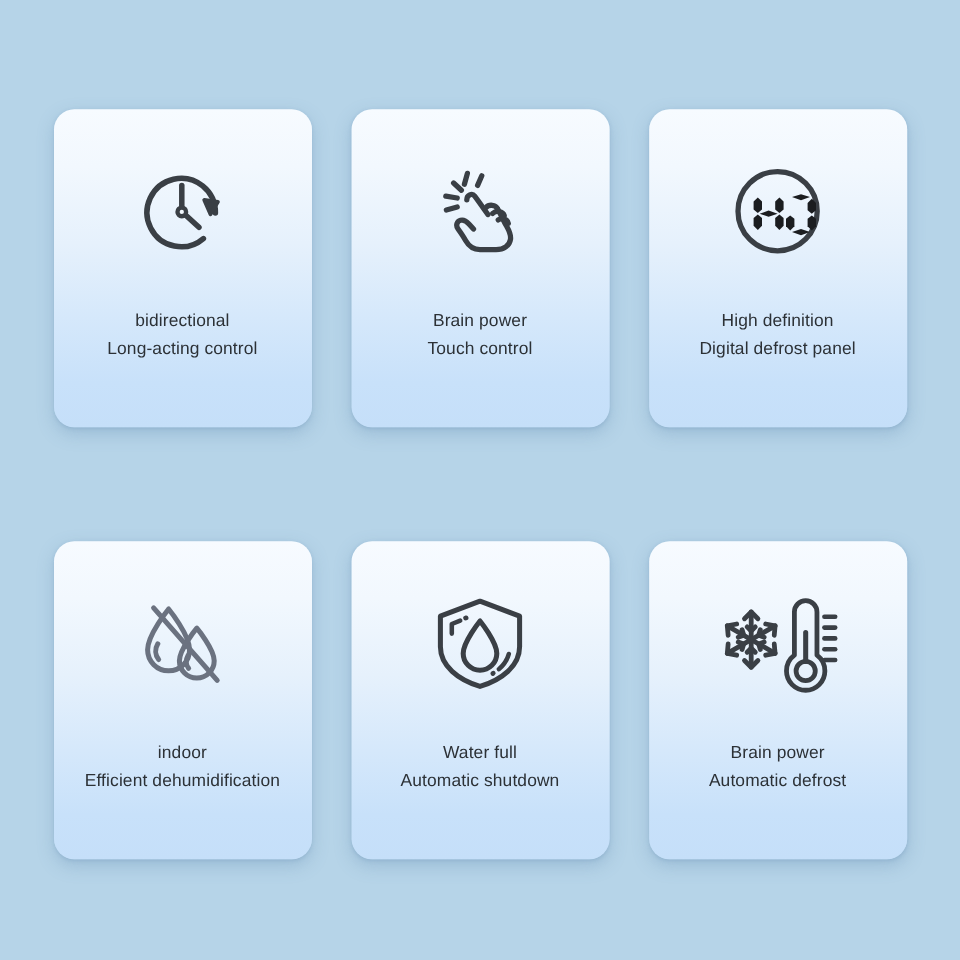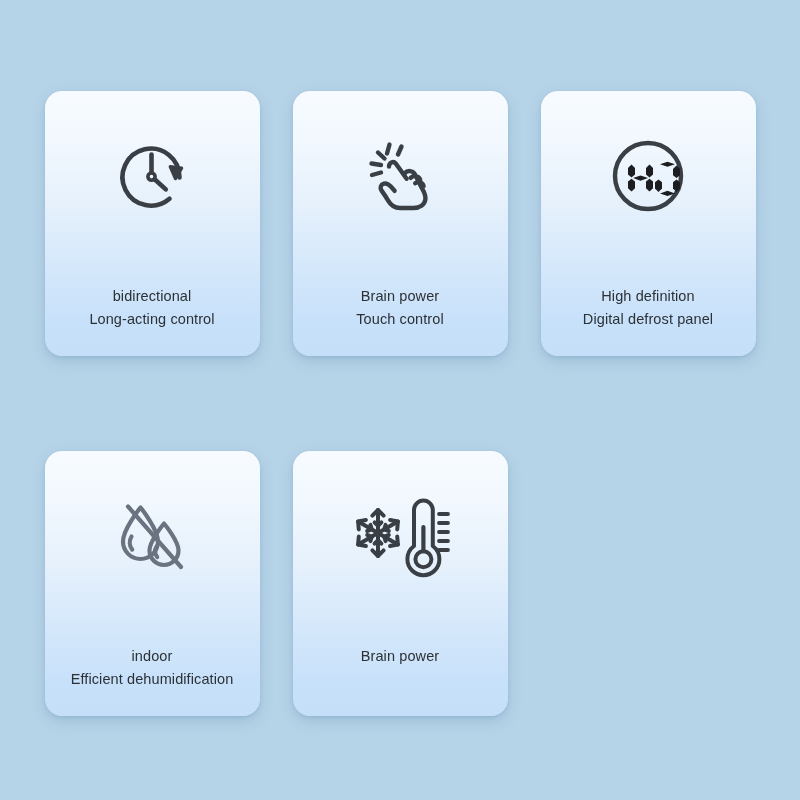--- a/index.html
+++ b/index.html
@@ -39,21 +39,20 @@
                 #d5e8fb 66%,
                 #c8e1fa 86%,
                 #c5dff9 100%);
     box-shadow: 0 5px 14px rgba(86, 130, 170, 0.28),
                 0 1px 3px rgba(86, 130, 170, 0.18);
     display: flex;
     flex-direction: column;
     align-items: center;
     overflow: hidden;
     position: relative;
-    gap: 28px;
   }
 
   .card-icon {
     height: 170px;
     display: flex;
     align-items: center;
     justify-content: center;
     width: 100%;
   }
   .card-icon svg {
@@ -188,20 +187,46 @@
 
         <path d="M22.0 14.5 L75.0 75.0"></path>
       </svg>
     </div>
     <div class="card-text">
       <span class="card-line line-1">indoor</span>
       <span class="card-line line-2">Efficient dehumidification</span>
     </div>
   </div>
 
+  <div class="feature-card">
+    <div class="card-icon">
+      <svg width="86" height="88" viewBox="0 0 86 88" fill="none" stroke="#3a3f45" stroke-width="4.2" stroke-linecap="round" stroke-linejoin="round">
+
+        <path d="M43.0 9.0 L76.0 21.5 L76.0 47.0
+                 C76.0 63.0 61.0 74.6 43.0 80.0
+                 C25.0 74.6 10.0 63.0 10.0 47.0
+                 L10.0 21.5 Z"></path>
+
+        <path d="M43.0 25.5 C43.0 25.5 29.0 43.0 29.0 52.5
+                 C29.0 60.2 35.3 66.5 43.0 66.5
+                 C50.7 66.5 57.0 60.2 57.0 52.5
+                 C57.0 43.0 43.0 25.5 43.0 25.5 Z"></path>
+
+        <path d="M19.5 36.0 L19.5 28.0 L26.5 25.2" stroke-width="3.8"></path>
+        <path d="M31.0 23.0 L31.4 22.9" stroke-width="4.0"></path>
+
+        <path d="M67.0 53.0 C65.6 58.4 62.4 62.4 58.8 65.6" stroke-width="3.8"></path>
+        <path d="M54.0 69.0 L53.7 69.2" stroke-width="4.0"></path>
+      </svg>
+    </div>
+    <div class="card-text">
+      <span class="card-line line-1">Water full</span>
+      <span class="card-line line-2">Automatic shutdown</span>
+    </div>
+  </div>
 
   <div class="feature-card">
     <div class="card-icon">
       <svg width="104" height="90" viewBox="0 0 104 90" fill="none" stroke="#3a3f45" stroke-width="4.0" stroke-linecap="round" stroke-linejoin="round">
 
         <g transform="translate(30,42)">
           <path d="M0 -23 L0 23"></path>
           <path d="M-19.9 -11.5 L19.9 11.5"></path>
           <path d="M-19.9 11.5 L19.9 -11.5"></path>
 
@@ -236,16 +261,17 @@
 
         <path d="M91.0 23.0 L100.0 23.0" stroke-width="3.8"></path>
         <path d="M91.0 32.0 L100.0 32.0" stroke-width="3.8"></path>
         <path d="M91.0 41.0 L100.0 41.0" stroke-width="3.8"></path>
         <path d="M91.0 50.0 L100.0 50.0" stroke-width="3.8"></path>
         <path d="M91.0 59.0 L100.0 59.0" stroke-width="3.8"></path>
       </svg>
     </div>
     <div class="card-text">
       <span class="card-line line-1">Brain power</span>
+      <span class="card-line line-2">Automatic defrost</span>
     </div>
   </div>
 
 </div>
 
 </body></html>

